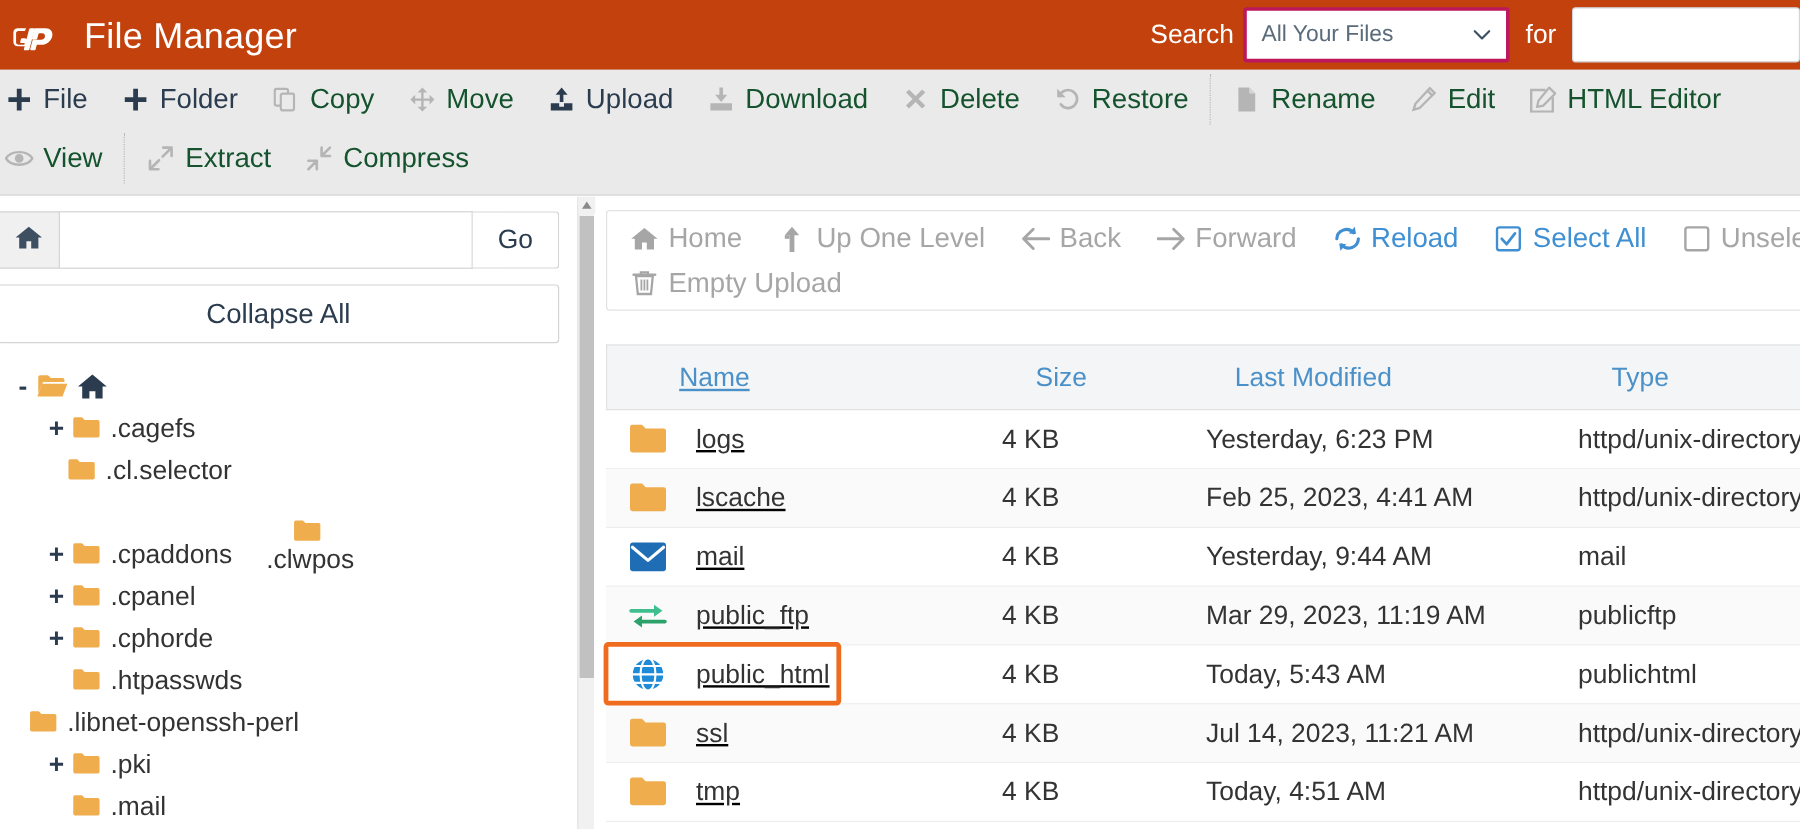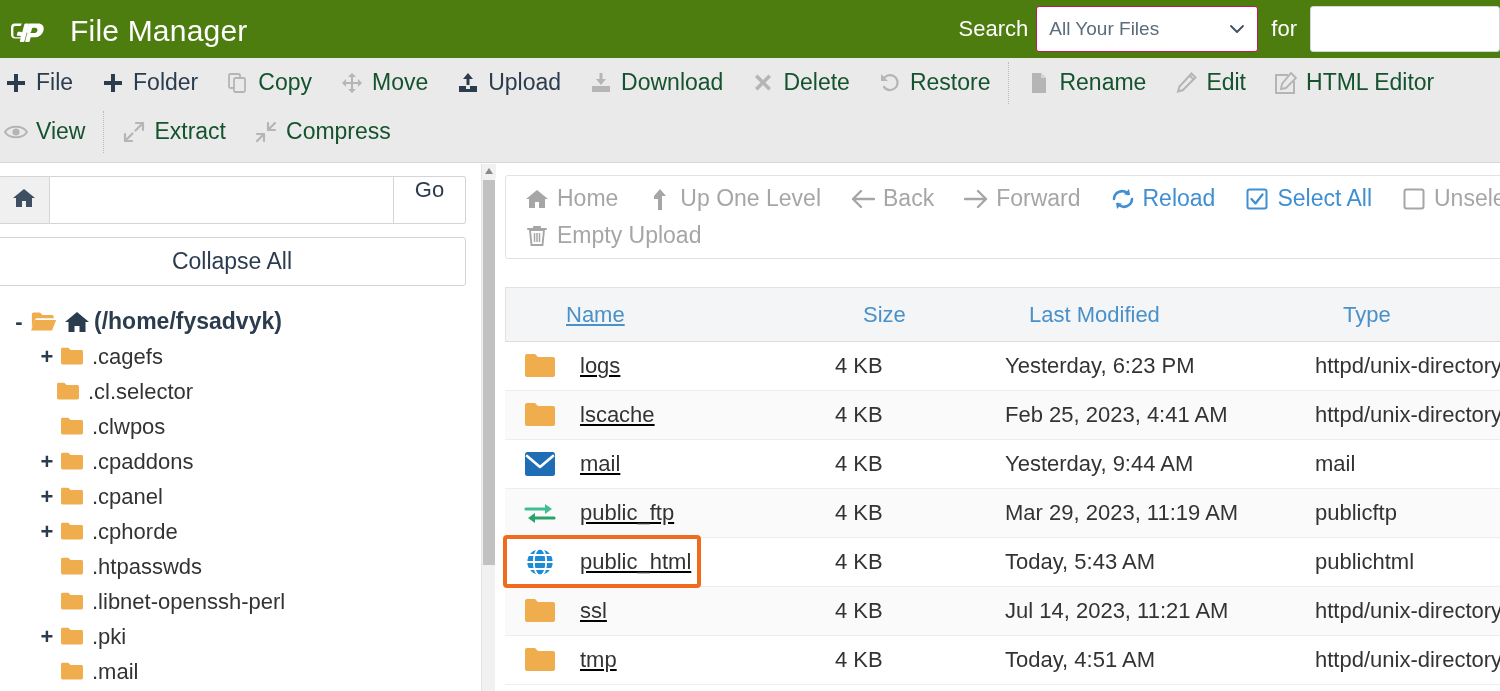--- a/index.html
+++ b/index.html
@@ -9,21 +9,21 @@
     background: #ffffff;
     font-family: "Liberation Sans", sans-serif;
     -webkit-font-smoothing: antialiased;
   }
   #app { position: relative; width: 1500px; height: 691px; overflow: hidden; }
 
   
   .header {
     position: absolute; top: 0; left: 0;
     width: 1500px; height: 62px;
-    background: #4d7c0f;
+    background: #c2410c;
     display: flex; align-items: center;
   }
   .brand-logo {
     margin-left: 10px;
     width: 44px; height: 36px;
     display: flex; align-items: center; justify-content: center;
     flex: 0 0 auto;
   }
   .brand-title {
     color: #ffffff;
@@ -38,21 +38,21 @@
     height: 58px;
     display: flex; align-items: center;
   }
   .search-label {
     color: #ffffff; font-size: 22px; white-space: nowrap;
     margin-right: 8px;
   }
   .search-select {
     width: 222px; height: 46px;
     background: #ffffff;
-    border: 1px solid #be185d;
+    border: 3px solid #be185d;
     border-radius: 3px;
     display: flex; align-items: center;
     padding: 0 12px;
     position: relative;
   }
   .search-select .sel-text {
     font-size: 19px; color: #5a6b7b;
     white-space: nowrap;
   }
   .search-select .chev {
@@ -146,21 +146,21 @@
     font-family: "Liberation Sans", sans-serif;
   }
   .path-go-btn {
     width: 72px; height: 48px;
     background: #ffffff;
     border: 1px solid #d4d4d4;
     border-left: none;
     border-radius: 0 3px 3px 0;
     font-size: 22px;
     color: #2b3c4e;
-    display: flex; align-items: flex-start; justify-content: center;
+    display: flex; align-items: center; justify-content: center;
     cursor: pointer;
   }
   .collapse-all {
     position: absolute; top: 73px; left: -2px;
     width: 468px; height: 49px;
     border: 1px solid #d4d4d4;
     border-radius: 3px;
     background: #ffffff;
     display: flex; align-items: center; justify-content: center;
     font-size: 23px; color: #2b3c4e;
@@ -504,86 +504,85 @@
             <svg width="26" height="21" viewBox="0 0 32 26">
               <path d="M1 4 a2 2 0 0 1 2-2 h8 l3 3 h12 a2 2 0 0 1 2 2 v2 h-22 l-5 12 z" fill="#f0ad4e"></path>
               <path d="M5 11 h26 l-5 13 h-26 z" fill="#f0ad4e"></path>
             </svg>
           </span>
           <span class="tree-home-icon">
             <svg width="26" height="24" viewBox="0 0 26 24">
               <path d="M13 2 L25 12 H21.5 V22 H15.5 V16 H10.5 V22 H4.5 V12 H1 Z" fill="#2b3c4e"></path>
             </svg>
           </span>
-          <span class="tree-label">(/home/fysadvyk)</span>
         </div>
         <div class="tree-node" style="padding-left: 36px;">
           <span class="tree-toggle">+</span>
           <span class="tree-icon">
             <svg width="24" height="19" viewBox="0 0 32 26">
               <path d="M1 3 a2 2 0 0 1 2-2 h8 l3 3 h15 a2 2 0 0 1 2 2 v16 a2 2 0 0 1 -2 2 h-26 a2 2 0 0 1 -2 -2 z" fill="#f0ad4e"></path>
             </svg>
           </span>
           <span class="tree-label">.cagefs</span>
         </div>
         <div class="tree-node" style="padding-left: 32px;">
           <span class="tree-toggle"></span>
           <span class="tree-icon">
             <svg width="24" height="19" viewBox="0 0 32 26">
               <path d="M1 3 a2 2 0 0 1 2-2 h8 l3 3 h15 a2 2 0 0 1 2 2 v16 a2 2 0 0 1 -2 2 h-26 a2 2 0 0 1 -2 -2 z" fill="#f0ad4e"></path>
             </svg>
           </span>
           <span class="tree-label">.cl.selector</span>
         </div>
+        <div class="tree-node" style="padding-left: 36px; flex-direction: column;">
+          <span class="tree-toggle"></span>
+          <span class="tree-icon">
+            <svg width="24" height="19" viewBox="0 0 32 26">
+              <path d="M1 3 a2 2 0 0 1 2-2 h8 l3 3 h15 a2 2 0 0 1 2 2 v16 a2 2 0 0 1 -2 2 h-26 a2 2 0 0 1 -2 -2 z" fill="#f0ad4e"></path>
+            </svg>
+          </span>
+          <span class="tree-label">.clwpos</span>
+        </div>
+        <div class="tree-node" style="padding-left: 36px;">
+          <span class="tree-toggle">+</span>
+          <span class="tree-icon">
+            <svg width="24" height="19" viewBox="0 0 32 26">
+              <path d="M1 3 a2 2 0 0 1 2-2 h8 l3 3 h15 a2 2 0 0 1 2 2 v16 a2 2 0 0 1 -2 2 h-26 a2 2 0 0 1 -2 -2 z" fill="#f0ad4e"></path>
+            </svg>
+          </span>
+          <span class="tree-label">.cpaddons</span>
+        </div>
+        <div class="tree-node" style="padding-left: 36px;">
+          <span class="tree-toggle">+</span>
+          <span class="tree-icon">
+            <svg width="24" height="19" viewBox="0 0 32 26">
+              <path d="M1 3 a2 2 0 0 1 2-2 h8 l3 3 h15 a2 2 0 0 1 2 2 v16 a2 2 0 0 1 -2 2 h-26 a2 2 0 0 1 -2 -2 z" fill="#f0ad4e"></path>
+            </svg>
+          </span>
+          <span class="tree-label">.cpanel</span>
+        </div>
+        <div class="tree-node" style="padding-left: 36px;">
+          <span class="tree-toggle">+</span>
+          <span class="tree-icon">
+            <svg width="24" height="19" viewBox="0 0 32 26">
+              <path d="M1 3 a2 2 0 0 1 2-2 h8 l3 3 h15 a2 2 0 0 1 2 2 v16 a2 2 0 0 1 -2 2 h-26 a2 2 0 0 1 -2 -2 z" fill="#f0ad4e"></path>
+            </svg>
+          </span>
+          <span class="tree-label">.cphorde</span>
+        </div>
         <div class="tree-node" style="padding-left: 36px;">
           <span class="tree-toggle"></span>
           <span class="tree-icon">
             <svg width="24" height="19" viewBox="0 0 32 26">
               <path d="M1 3 a2 2 0 0 1 2-2 h8 l3 3 h15 a2 2 0 0 1 2 2 v16 a2 2 0 0 1 -2 2 h-26 a2 2 0 0 1 -2 -2 z" fill="#f0ad4e"></path>
             </svg>
           </span>
-          <span class="tree-label">.clwpos</span>
-        </div>
-        <div class="tree-node" style="padding-left: 36px;">
-          <span class="tree-toggle">+</span>
-          <span class="tree-icon">
-            <svg width="24" height="19" viewBox="0 0 32 26">
-              <path d="M1 3 a2 2 0 0 1 2-2 h8 l3 3 h15 a2 2 0 0 1 2 2 v16 a2 2 0 0 1 -2 2 h-26 a2 2 0 0 1 -2 -2 z" fill="#f0ad4e"></path>
-            </svg>
-          </span>
-          <span class="tree-label">.cpaddons</span>
-        </div>
-        <div class="tree-node" style="padding-left: 36px;">
-          <span class="tree-toggle">+</span>
-          <span class="tree-icon">
-            <svg width="24" height="19" viewBox="0 0 32 26">
-              <path d="M1 3 a2 2 0 0 1 2-2 h8 l3 3 h15 a2 2 0 0 1 2 2 v16 a2 2 0 0 1 -2 2 h-26 a2 2 0 0 1 -2 -2 z" fill="#f0ad4e"></path>
-            </svg>
-          </span>
-          <span class="tree-label">.cpanel</span>
-        </div>
-        <div class="tree-node" style="padding-left: 36px;">
-          <span class="tree-toggle">+</span>
-          <span class="tree-icon">
-            <svg width="24" height="19" viewBox="0 0 32 26">
-              <path d="M1 3 a2 2 0 0 1 2-2 h8 l3 3 h15 a2 2 0 0 1 2 2 v16 a2 2 0 0 1 -2 2 h-26 a2 2 0 0 1 -2 -2 z" fill="#f0ad4e"></path>
-            </svg>
-          </span>
-          <span class="tree-label">.cphorde</span>
-        </div>
-        <div class="tree-node" style="padding-left: 36px;">
-          <span class="tree-toggle"></span>
-          <span class="tree-icon">
-            <svg width="24" height="19" viewBox="0 0 32 26">
-              <path d="M1 3 a2 2 0 0 1 2-2 h8 l3 3 h15 a2 2 0 0 1 2 2 v16 a2 2 0 0 1 -2 2 h-26 a2 2 0 0 1 -2 -2 z" fill="#f0ad4e"></path>
-            </svg>
-          </span>
           <span class="tree-label">.htpasswds</span>
         </div>
-        <div class="tree-node" style="padding-left: 36px;">
+        <div class="tree-node" style="">
           <span class="tree-toggle"></span>
           <span class="tree-icon">
             <svg width="24" height="19" viewBox="0 0 32 26">
               <path d="M1 3 a2 2 0 0 1 2-2 h8 l3 3 h15 a2 2 0 0 1 2 2 v16 a2 2 0 0 1 -2 2 h-26 a2 2 0 0 1 -2 -2 z" fill="#f0ad4e"></path>
             </svg>
           </span>
           <span class="tree-label">.libnet-openssh-perl</span>
         </div>
         <div class="tree-node" style="padding-left: 36px;">
           <span class="tree-toggle">+</span>

